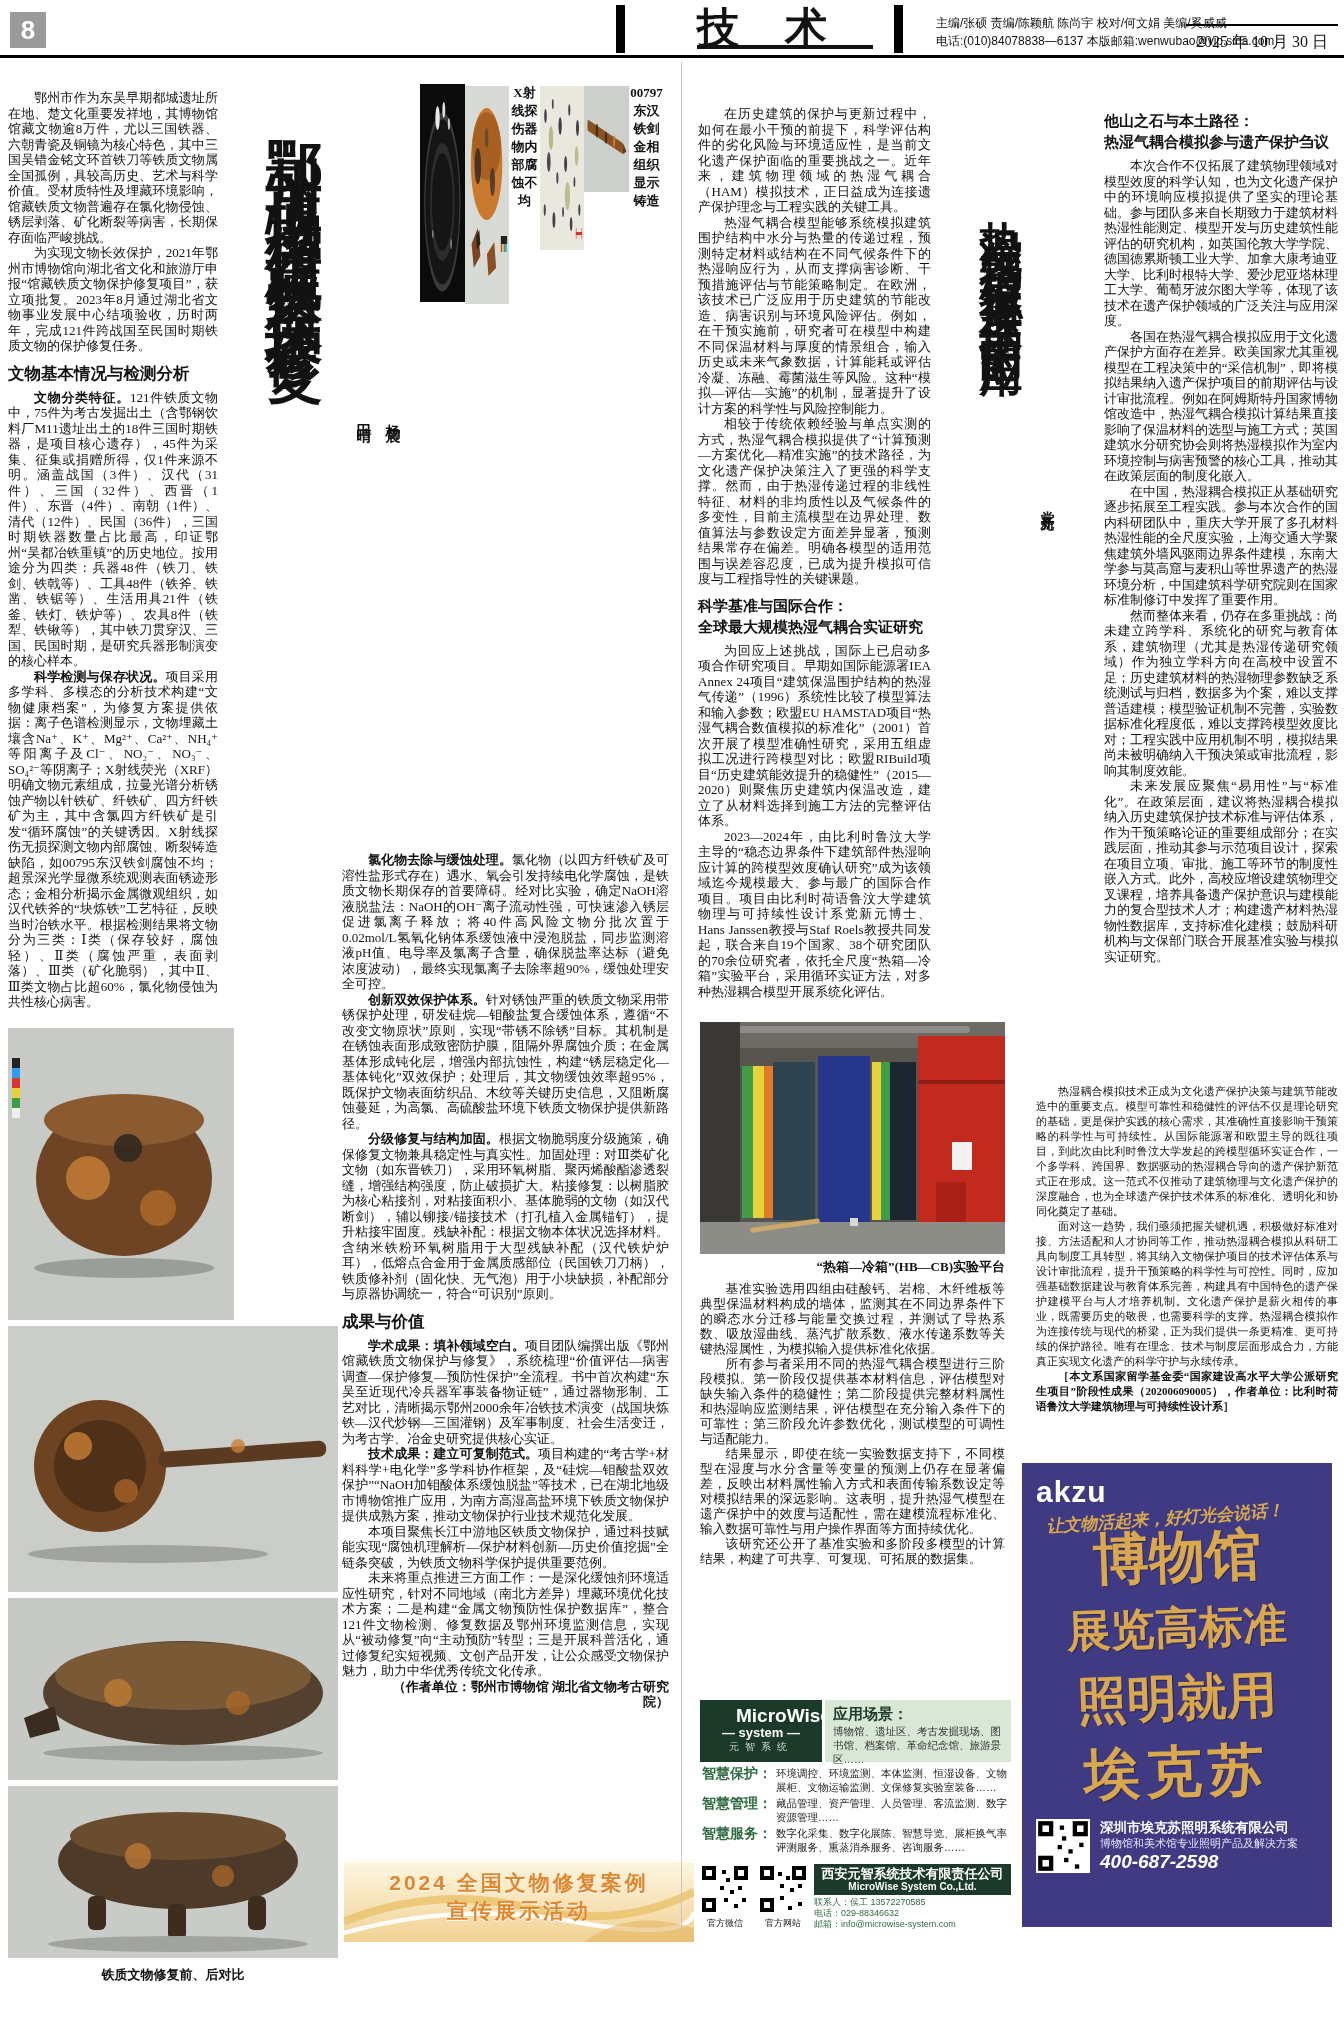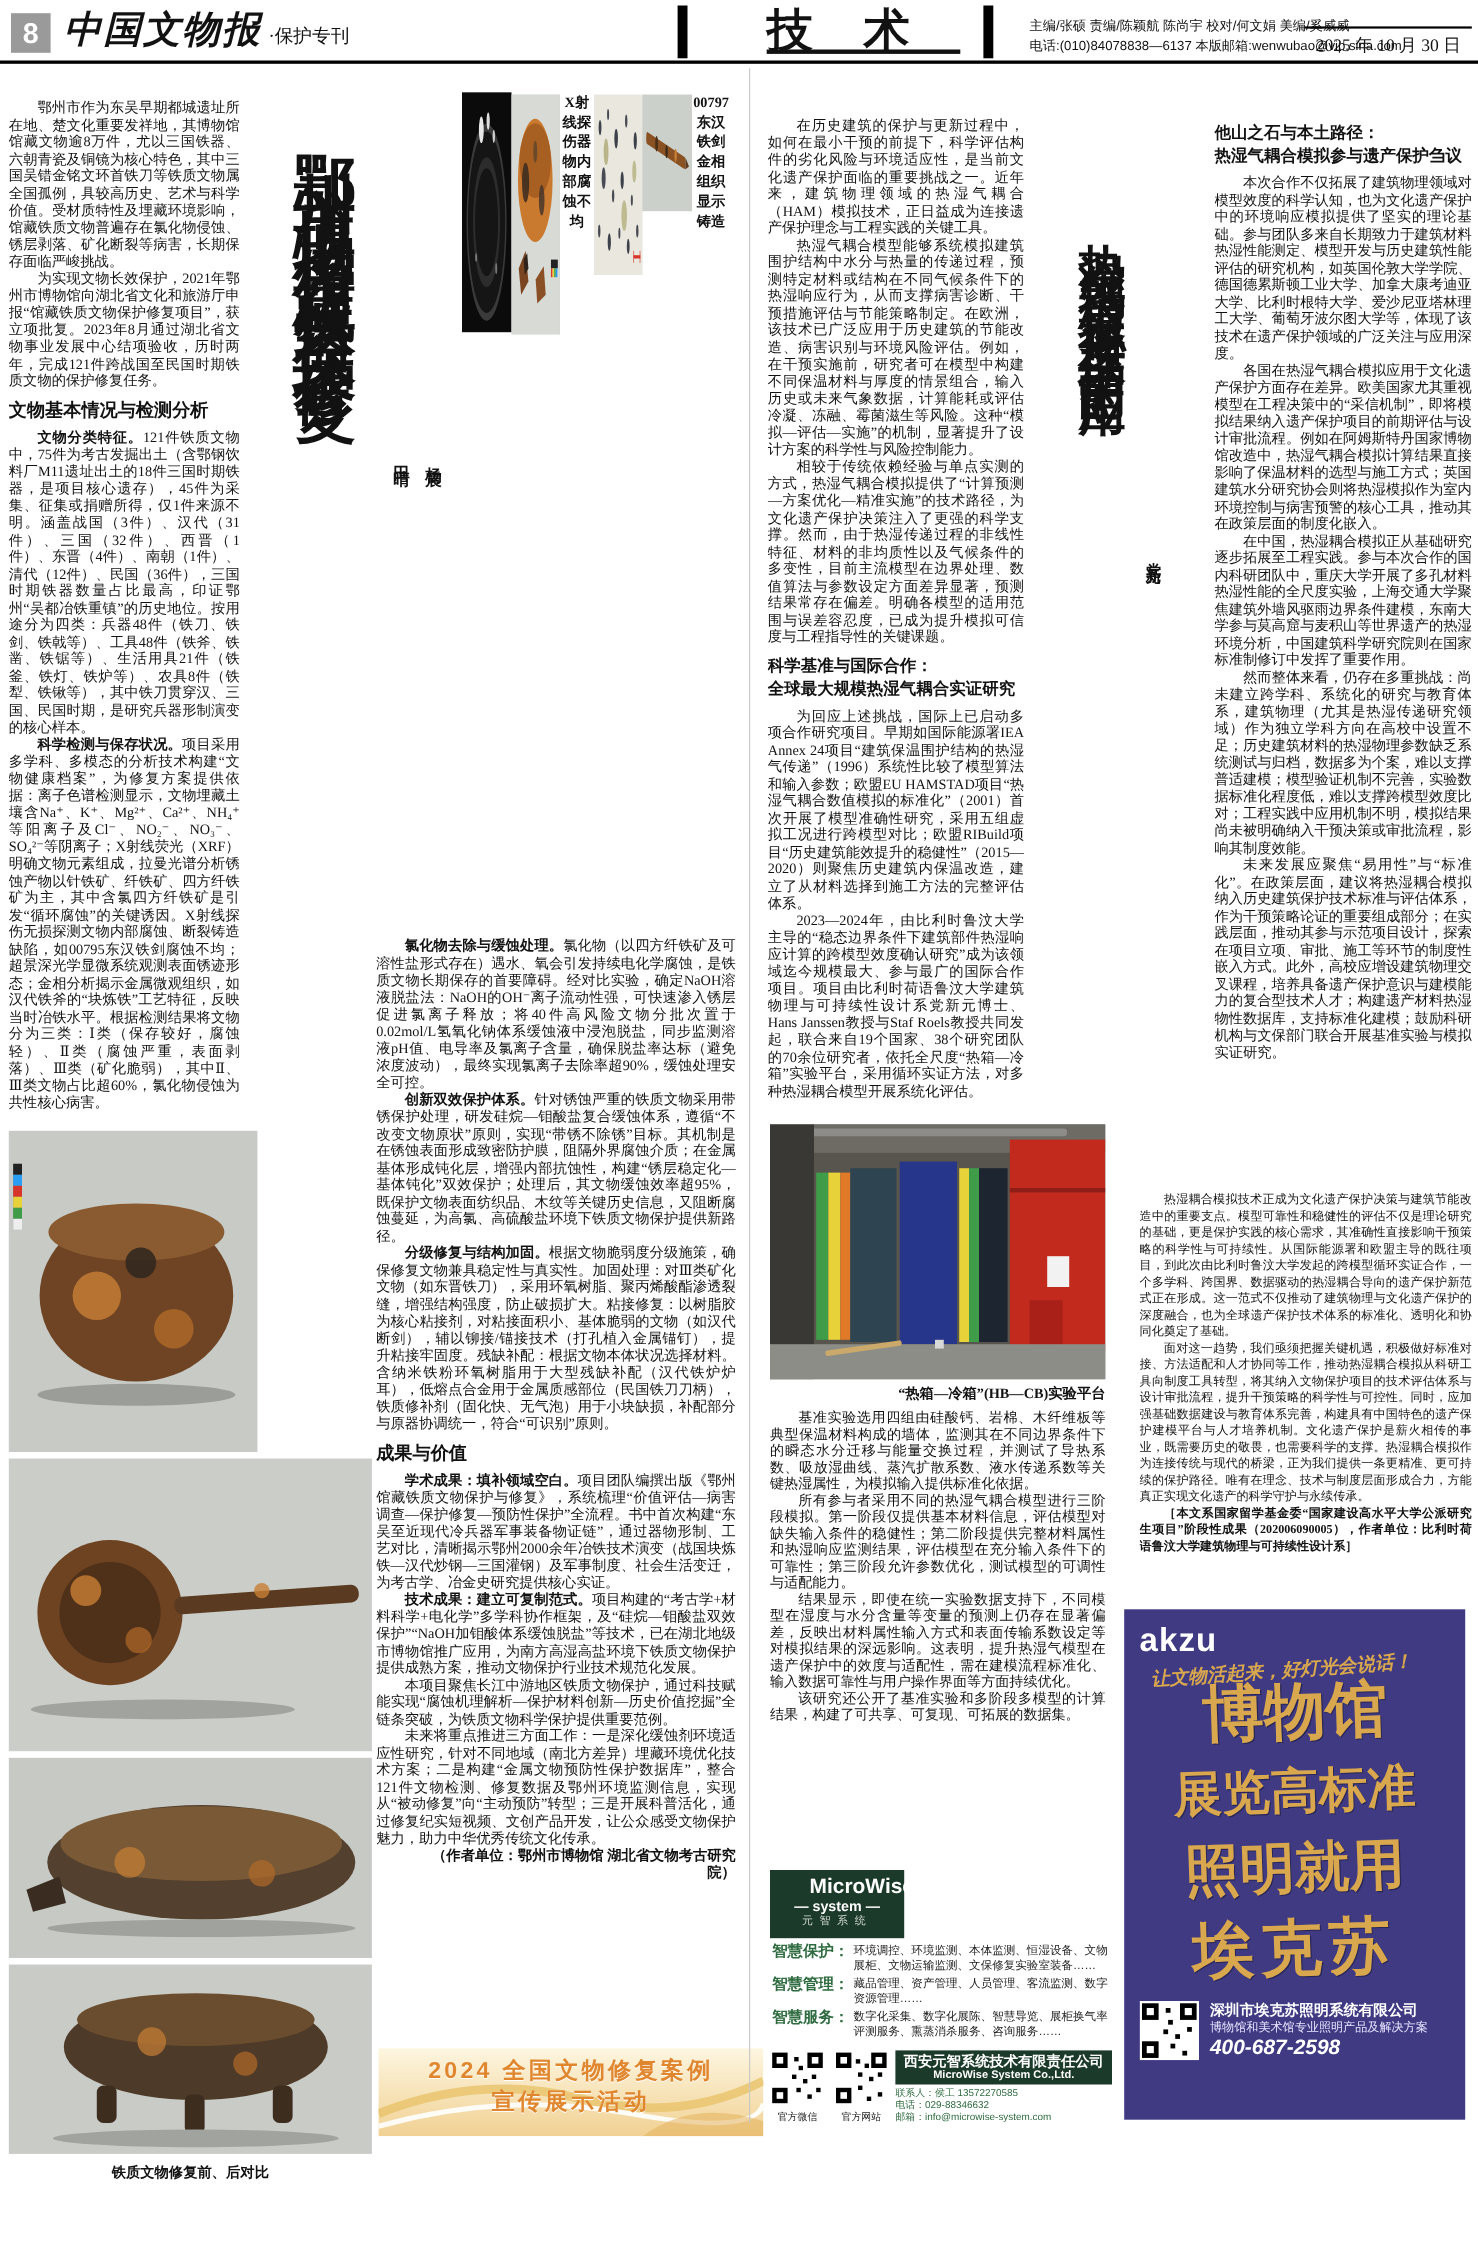--- a/index.html
+++ b/index.html
@@ -83,23 +83,20 @@
   .ak-txt .c1{font:bold 13.5px/17px "Liberation Sans",sans-serif;color:#fff;}
   .ak-txt .c2{font:11px/15px "Liberation Sans",sans-serif;color:#e8e4ff;}
   .ak-txt .c3{font:italic bold 19px/22px "Liberation Sans",sans-serif;color:#fff;}
 </style>
 </head>
 <body>
 
 <div class="page">
 
   <div class="abs hdr-pagenum">8</div>
-  <div class="abs hdr-mast">
-    <span class="paper-name">中国文物报</span><span class="edition">·保护专刊</span>
-  </div>
   <div class="abs hdr-bar" style="left:616px;"></div>
   <div class="abs hdr-sec">技术</div>
   <div class="abs hdr-bar" style="left:894px;"></div>
   <div class="abs hdr-editors">
     <div>主编/张硕 责编/陈颖航 陈尚宇 校对/何文娟 美编/奚威威</div>
     <div>电话:(010)84078838—6137 本版邮箱:wenwubao@vip.sina.com</div>
   </div>
   <div class="abs hdr-date">2025 年 10 月 30 日</div>
   <div class="abs hdr-rule"></div>
 
@@ -345,20 +342,24 @@
     <p class="endnote">［本文系国家留学基金委“国家建设高水平大学公派研究生项目”阶段性成果（202006090005），作者单位：比利时荷语鲁汶大学建筑物理与可持续性设计系］</p>
   </div>
 
   <div class="abs" id="mwad">
     <div class="mw-row1">
       <div class="mw-logo">
         <div class="l1">MicroWise</div>
         <div class="l2">— system —</div>
         <div class="l3">元智系统</div>
       </div>
+      <div class="mw-scenes">
+        <div class="lab">应用场景：</div>
+        <div class="txt">博物馆、遗址区、考古发掘现场、图书馆、档案馆、革命纪念馆、旅游景区……</div>
+      </div>
     </div>
     <div class="mw-svc">
       <div class="mw-line">
           <span class="lab">智慧保护：</span>
           <span class="txt">环境调控、环境监测、本体监测、恒湿设备、文物展柜、文物运输监测、文保修复实验室装备……</span>
         </div>
       <div class="mw-line">
           <span class="lab">智慧管理：</span>
           <span class="txt">藏品管理、资产管理、人员管理、客流监测、数字资源管理……</span>
         </div>

